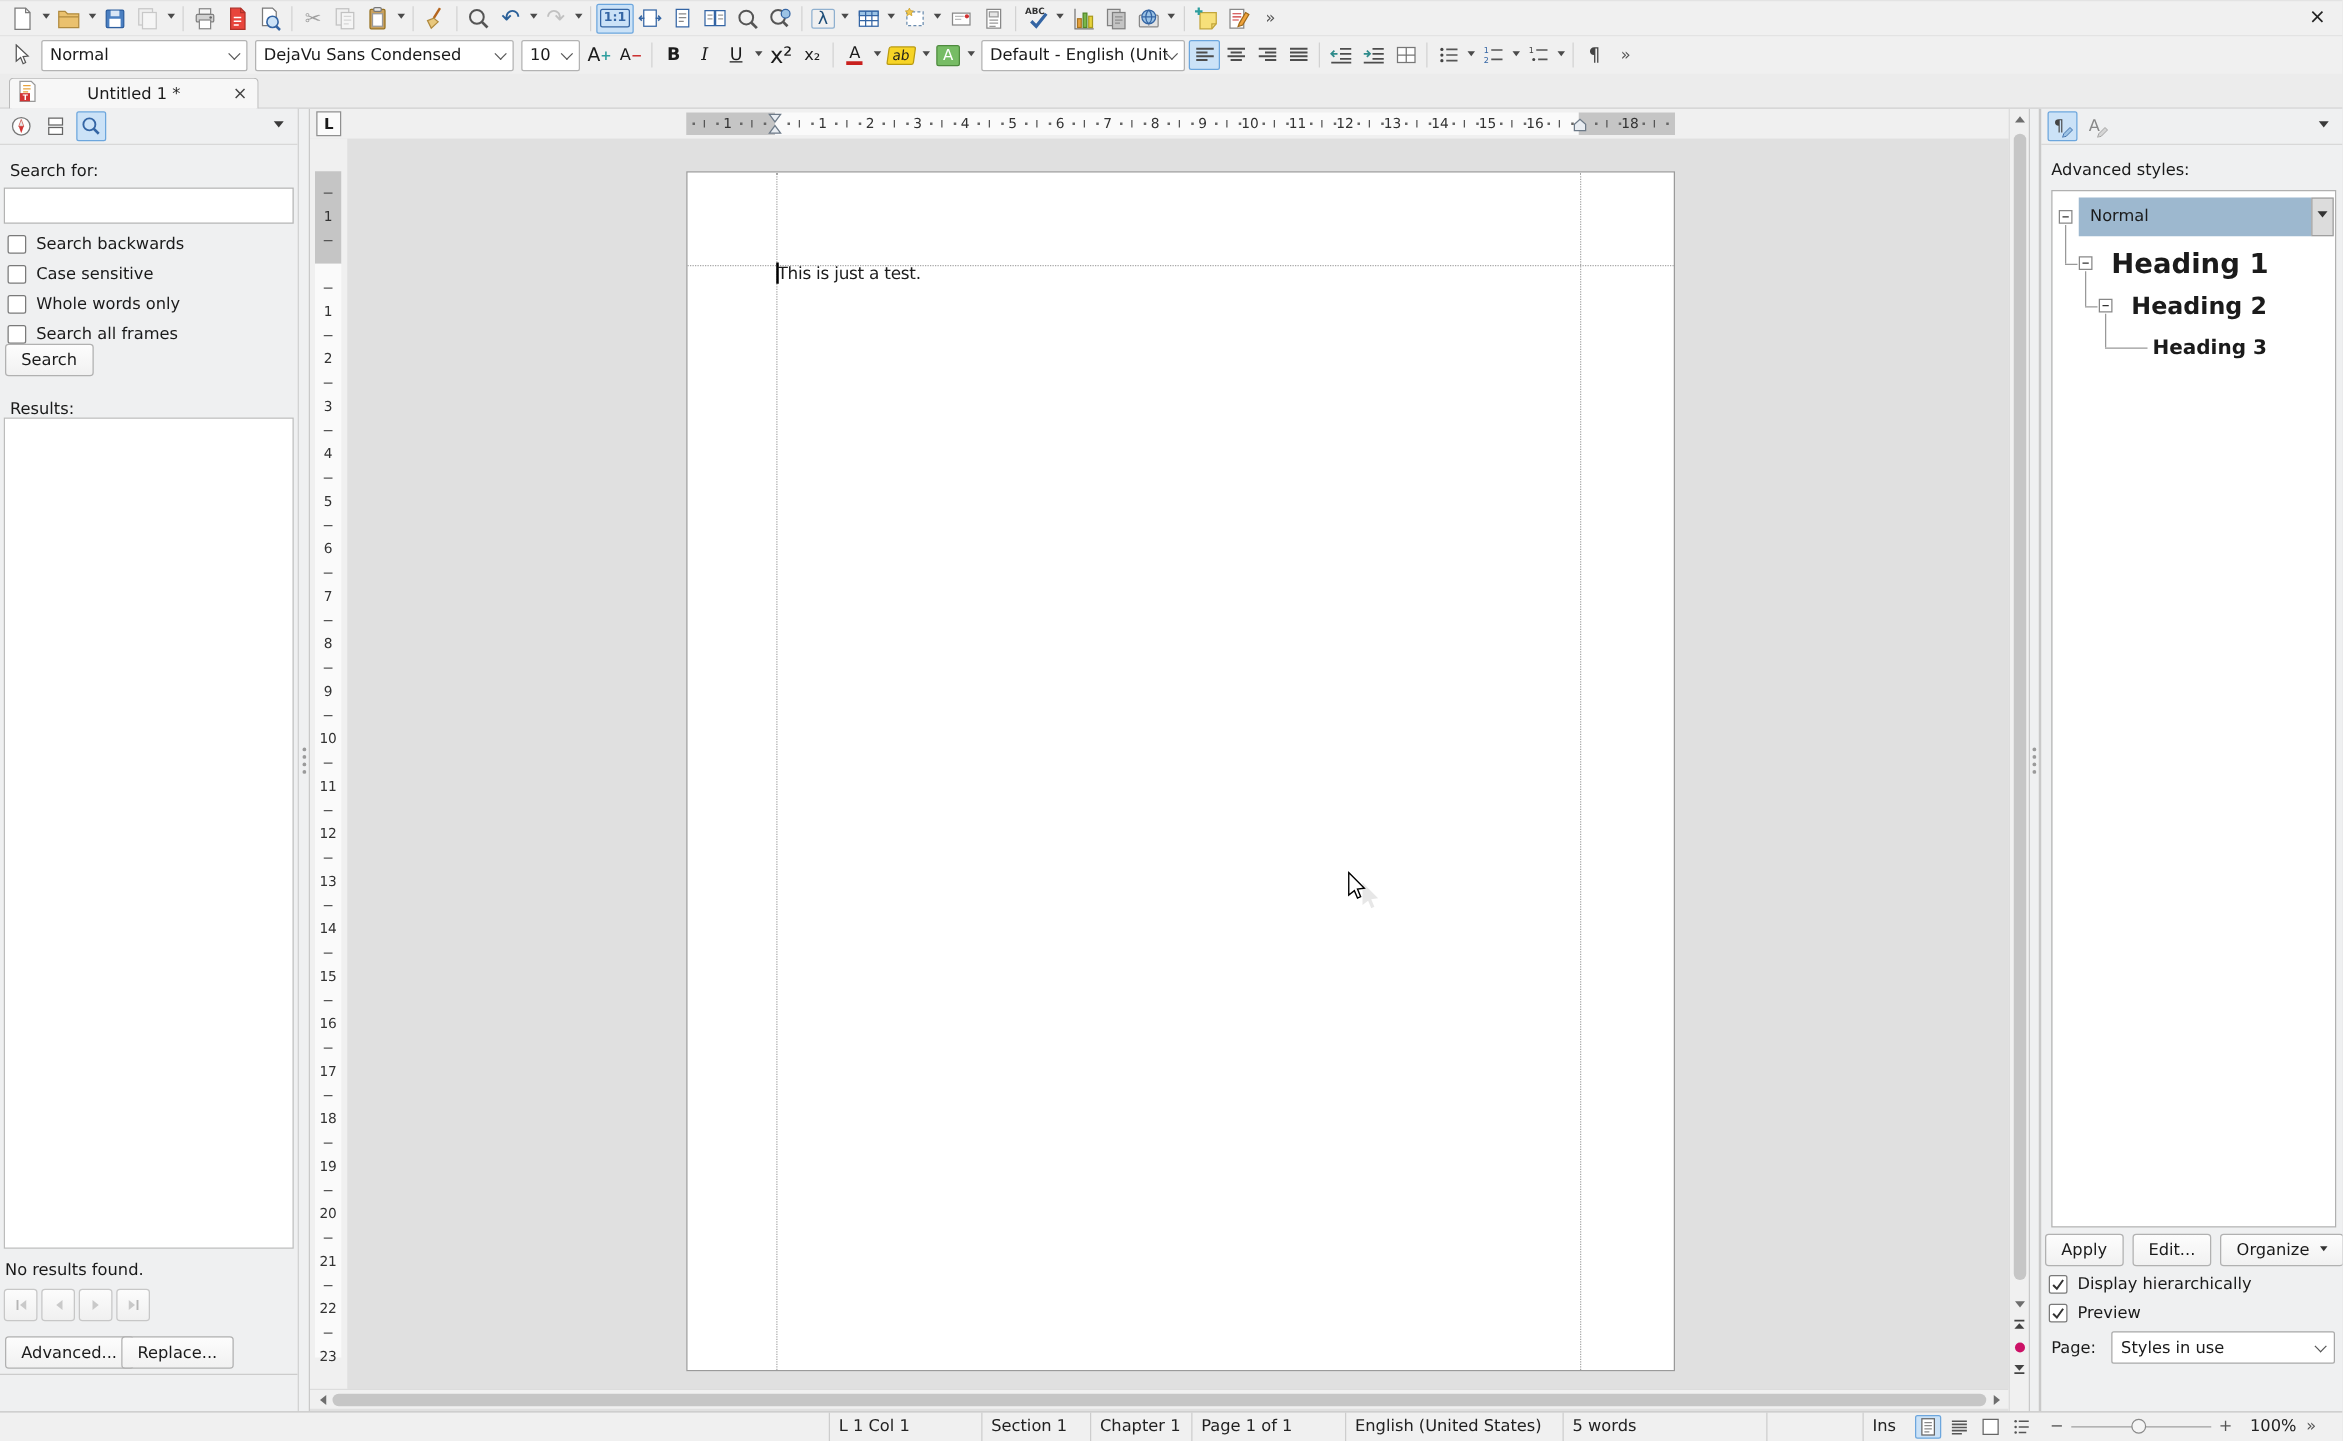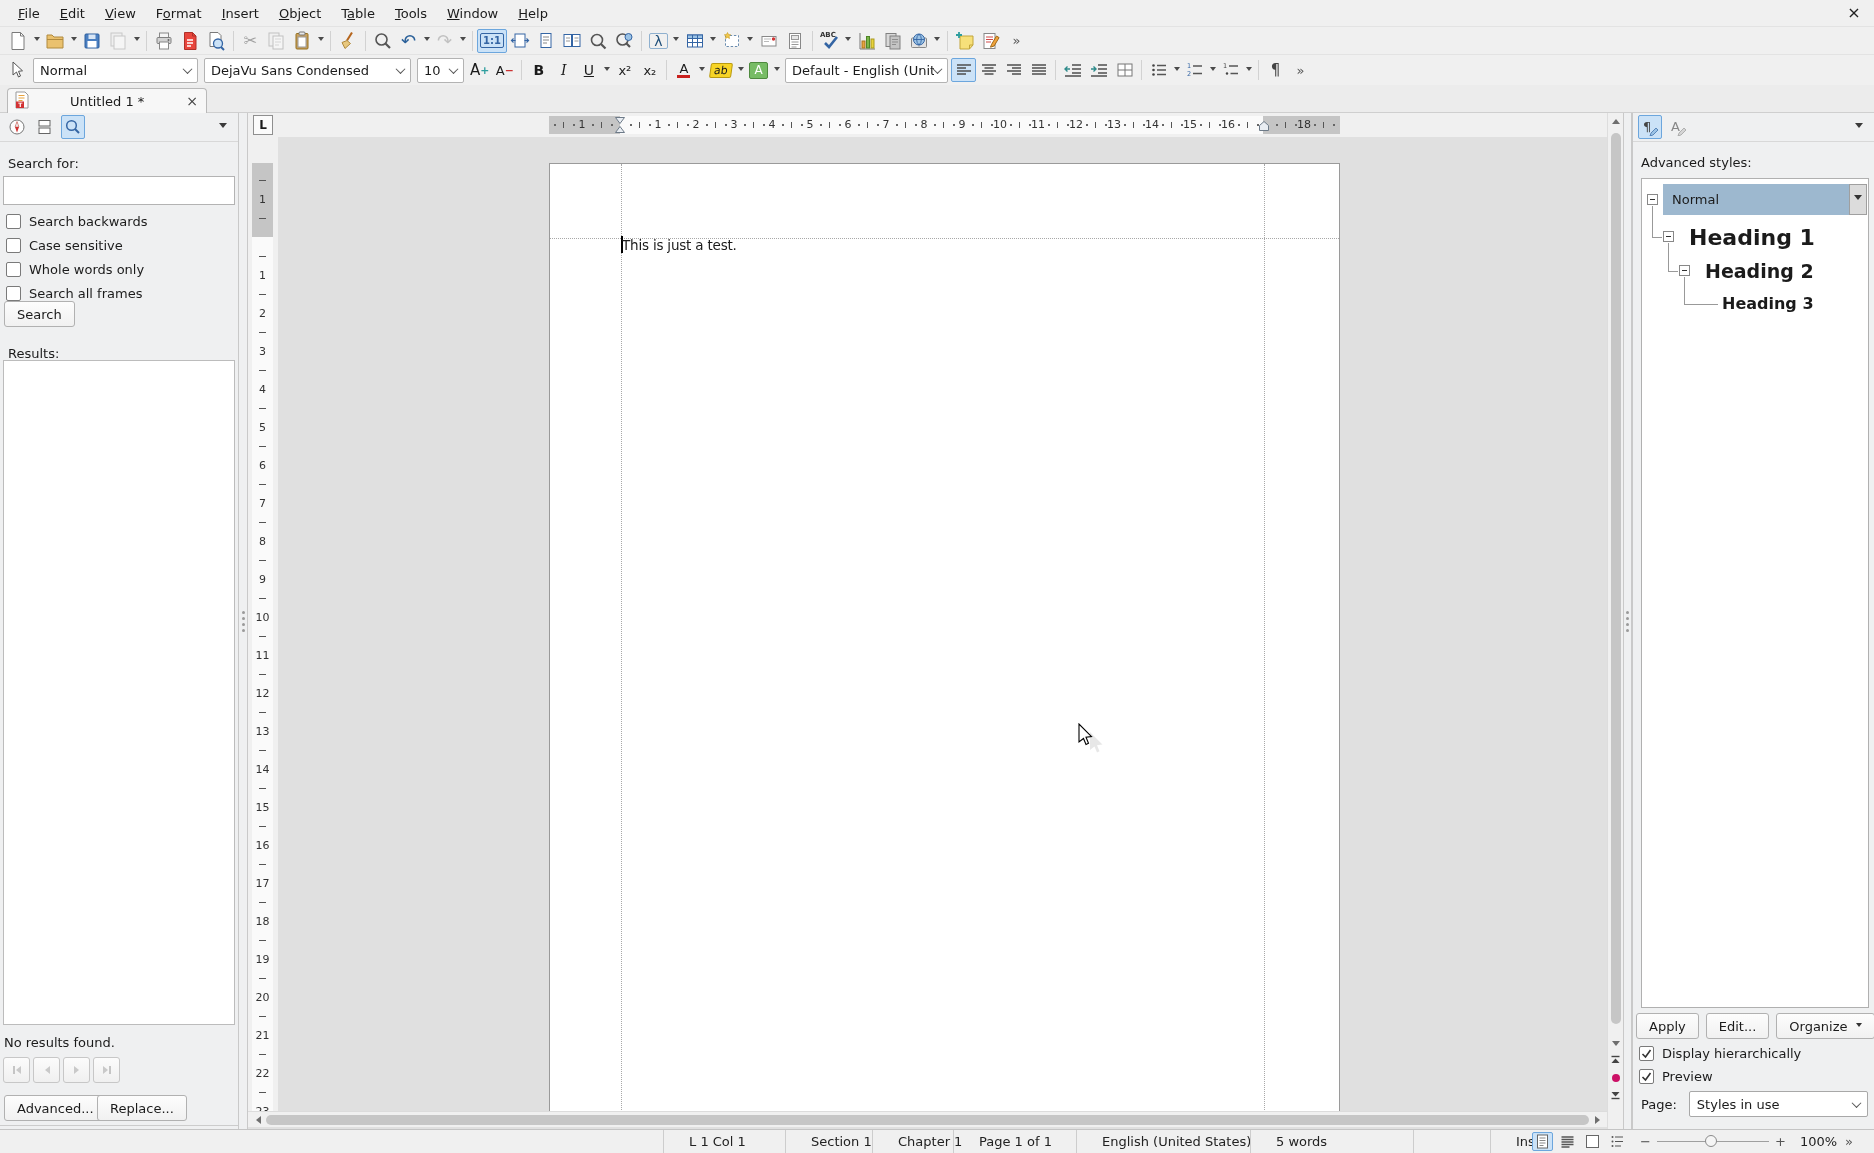--- a/index.html
+++ b/index.html
@@ -120,48 +120,36 @@
   .sh2{font-size:19px;font-weight:bold}
   .sh3{font-size:16px;font-weight:bold}
   .rbtnrow{position:absolute;top:900px;left:3px;display:flex;gap:7px}
   .rbtn{height:26px}
   .orgdd{width:0;height:0;border:3.5px solid transparent;border-top:4.5px solid #333;margin-left:8px}
   .showrow{position:absolute;top:978px;left:8px;right:6px;display:flex;align-items:center}
   .showsel{margin-left:12px;flex:1;height:26px;background:#fff;border:1px solid #a8a8a8;border-radius:2px;display:flex;align-items:center;padding:0 7px}
 
   
   .statusbar{height:24px;background:#f0f0f0;border-top:1px solid #c4c4c4;position:relative;font-size:13px;color:#222}
-  .sseg{position:absolute;top:0;height:100%;display:flex;align-items:center;padding-left:25px;border-left:1px solid #cdcdcd;white-space:nowrap}
+  .sseg{position:absolute;top:0;height:100%;display:flex;align-items:center;padding-left:7px;border-left:1px solid #cdcdcd;white-space:nowrap}
   .viewicons{position:absolute;left:1532px;top:2px;display:flex;gap:4px}
   .vicon{width:21px;height:19px;display:flex;align-items:center;justify-content:center;border:1px solid transparent;border-radius:2px}
   .vicon.active{background:#cbe2f7;border-color:#6ca6dd}
   .zoomslider{position:absolute;left:1640px;top:0;height:100%;display:flex;align-items:center;gap:6px;color:#555}
   .ztrack{width:112px;height:1px;background:#9f9f9f;position:relative}
   .zknob{position:absolute;left:48px;top:-6px;width:12px;height:12px;border-radius:50%;background:#f5f5f5;border:1px solid #8a8a8a}
   .zval{position:absolute;left:1800px;top:0;height:100%;display:flex;align-items:center}
   .zmore{position:absolute;left:1845px;top:0;height:100%;display:flex;align-items:center;color:#555}
   .check svg{display:block}
 </style>
 </head>
 <body>
 
 <div class="window">
 
-  <div class="menubar">
-      <div class="menu-item"><u>F</u>ile</div>
-      <div class="menu-item"><u>E</u>dit</div>
-      <div class="menu-item"><u>V</u>iew</div>
-      <div class="menu-item">F<u>o</u>rmat</div>
-      <div class="menu-item"><u>I</u>nsert</div>
-      <div class="menu-item"><u>O</u>bject</div>
-      <div class="menu-item">T<u>a</u>ble</div>
-      <div class="menu-item"><u>T</u>ools</div>
-      <div class="menu-item"><u>W</u>indow</div>
-      <div class="menu-item"><u>H</u>elp</div>
-    </div>
   <div class="winclose">×</div>
 
   <div class="toolbar tb1">
     <span class="grp">
         <span class="tbtn">
           <svg width="20" height="20">
             <path d="M4 1.5h8.5l3.5 3.5v13.5H4z" fill="#fff" stroke="#7a7a7a"></path>
             <path d="M12.5 1.5V5H16" fill="none" stroke="#7a7a7a"></path>
           </svg>
         </span>
@@ -429,21 +417,21 @@
     <span class="tbtn">
         <span style="font-style:italic;font-family:'DejaVu Serif',serif;font-size:14px">I</span>
       </span>
     <span class="grp">
         <span class="tbtn">
           <span style="text-decoration:underline;font-size:14px">U</span>
         </span>
         <span class="dd"></span>
       </span>
     <span class="tbtn">
-        <span style="font-size:13px">x²</span>
+        <span style="font-size:18px">x²</span>
       </span>
     <span class="tbtn">
         <span style="font-size:13px">x₂</span>
       </span>
     <span class="sep"></span>
     <span class="grp">
         <span class="tbtn">
           <span style="display:block;font-size:13px;line-height:13px;border-bottom:3px solid #c9211e;padding:0 2px">A</span>
         </span>
         <span class="dd"></span>

